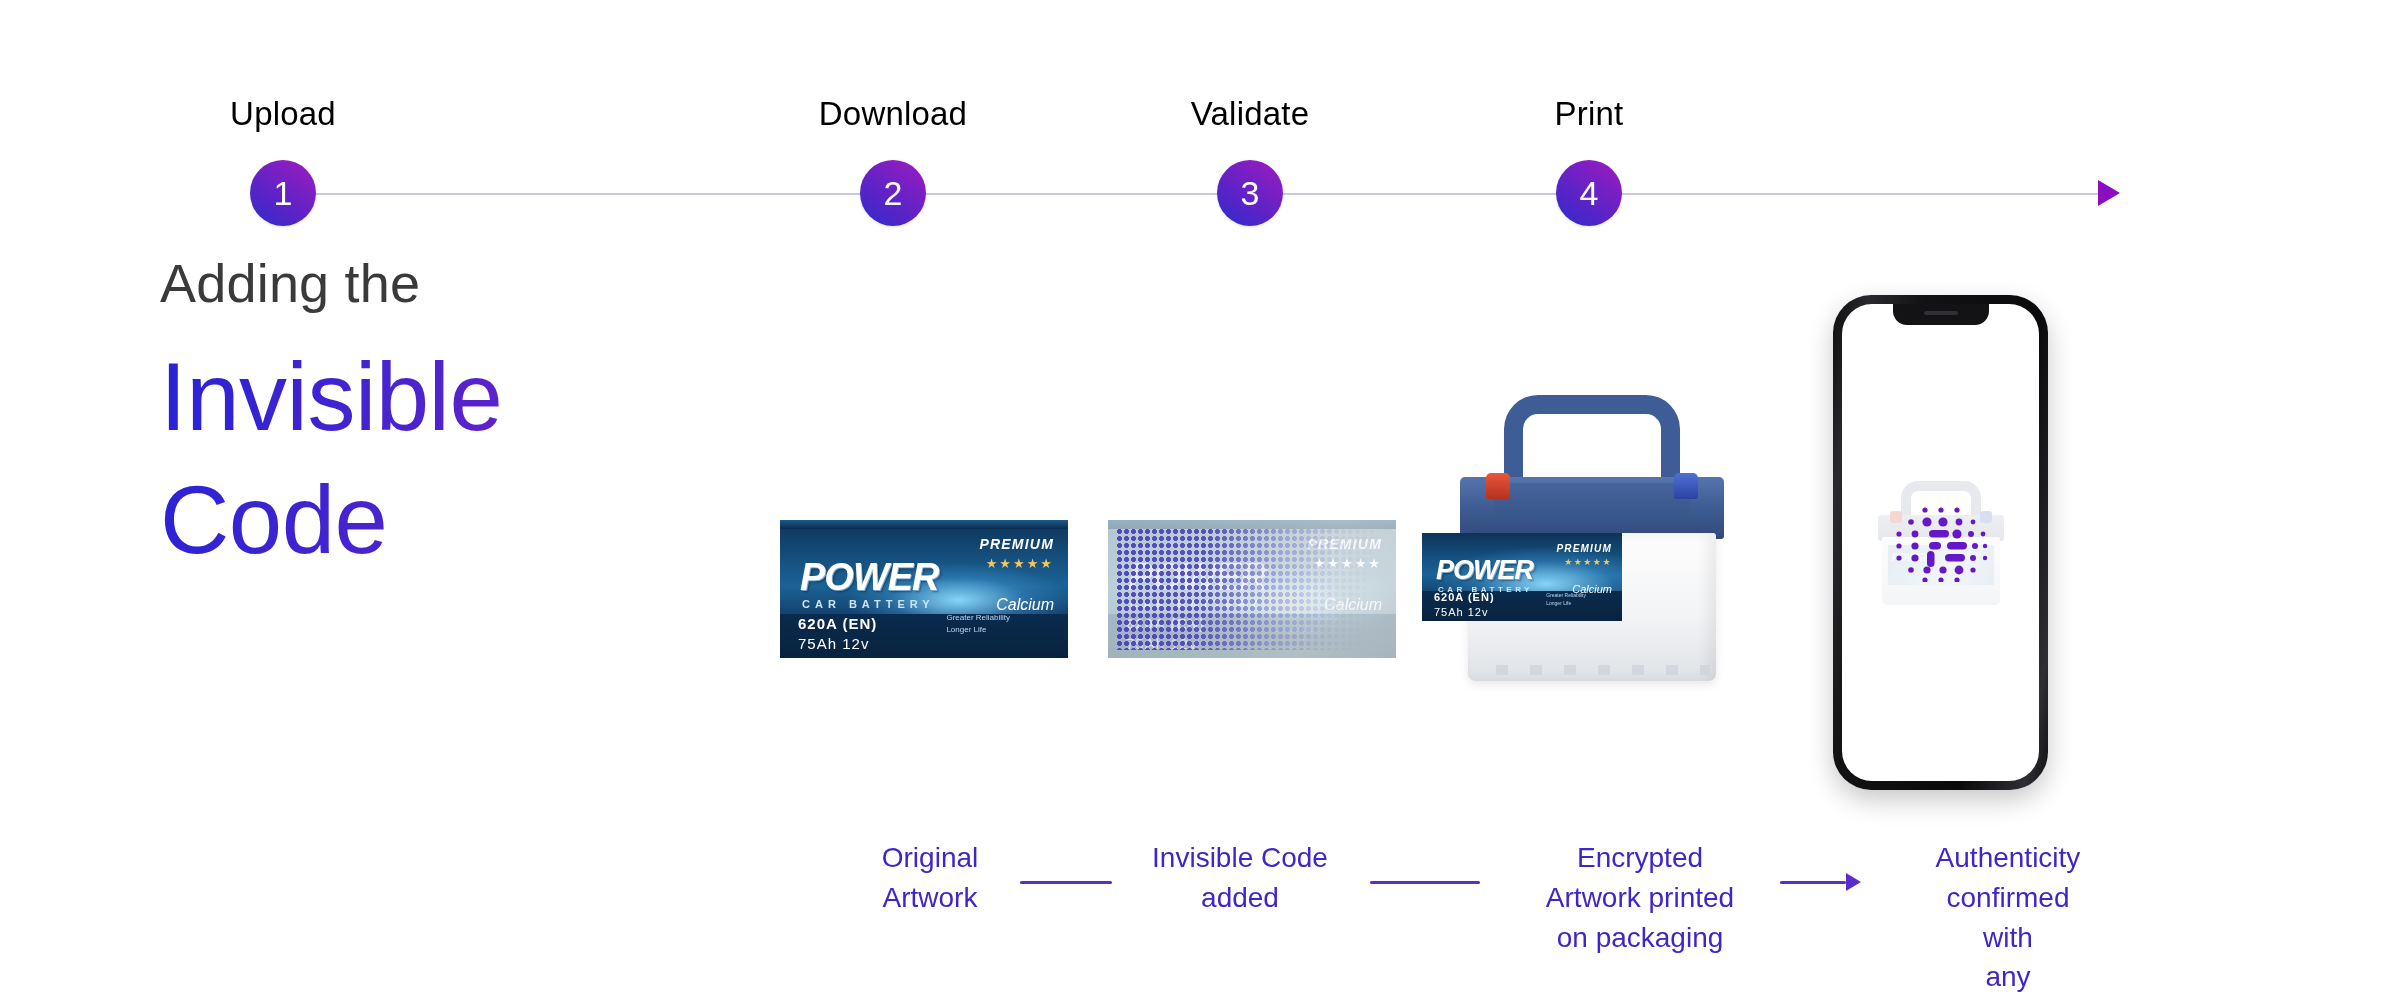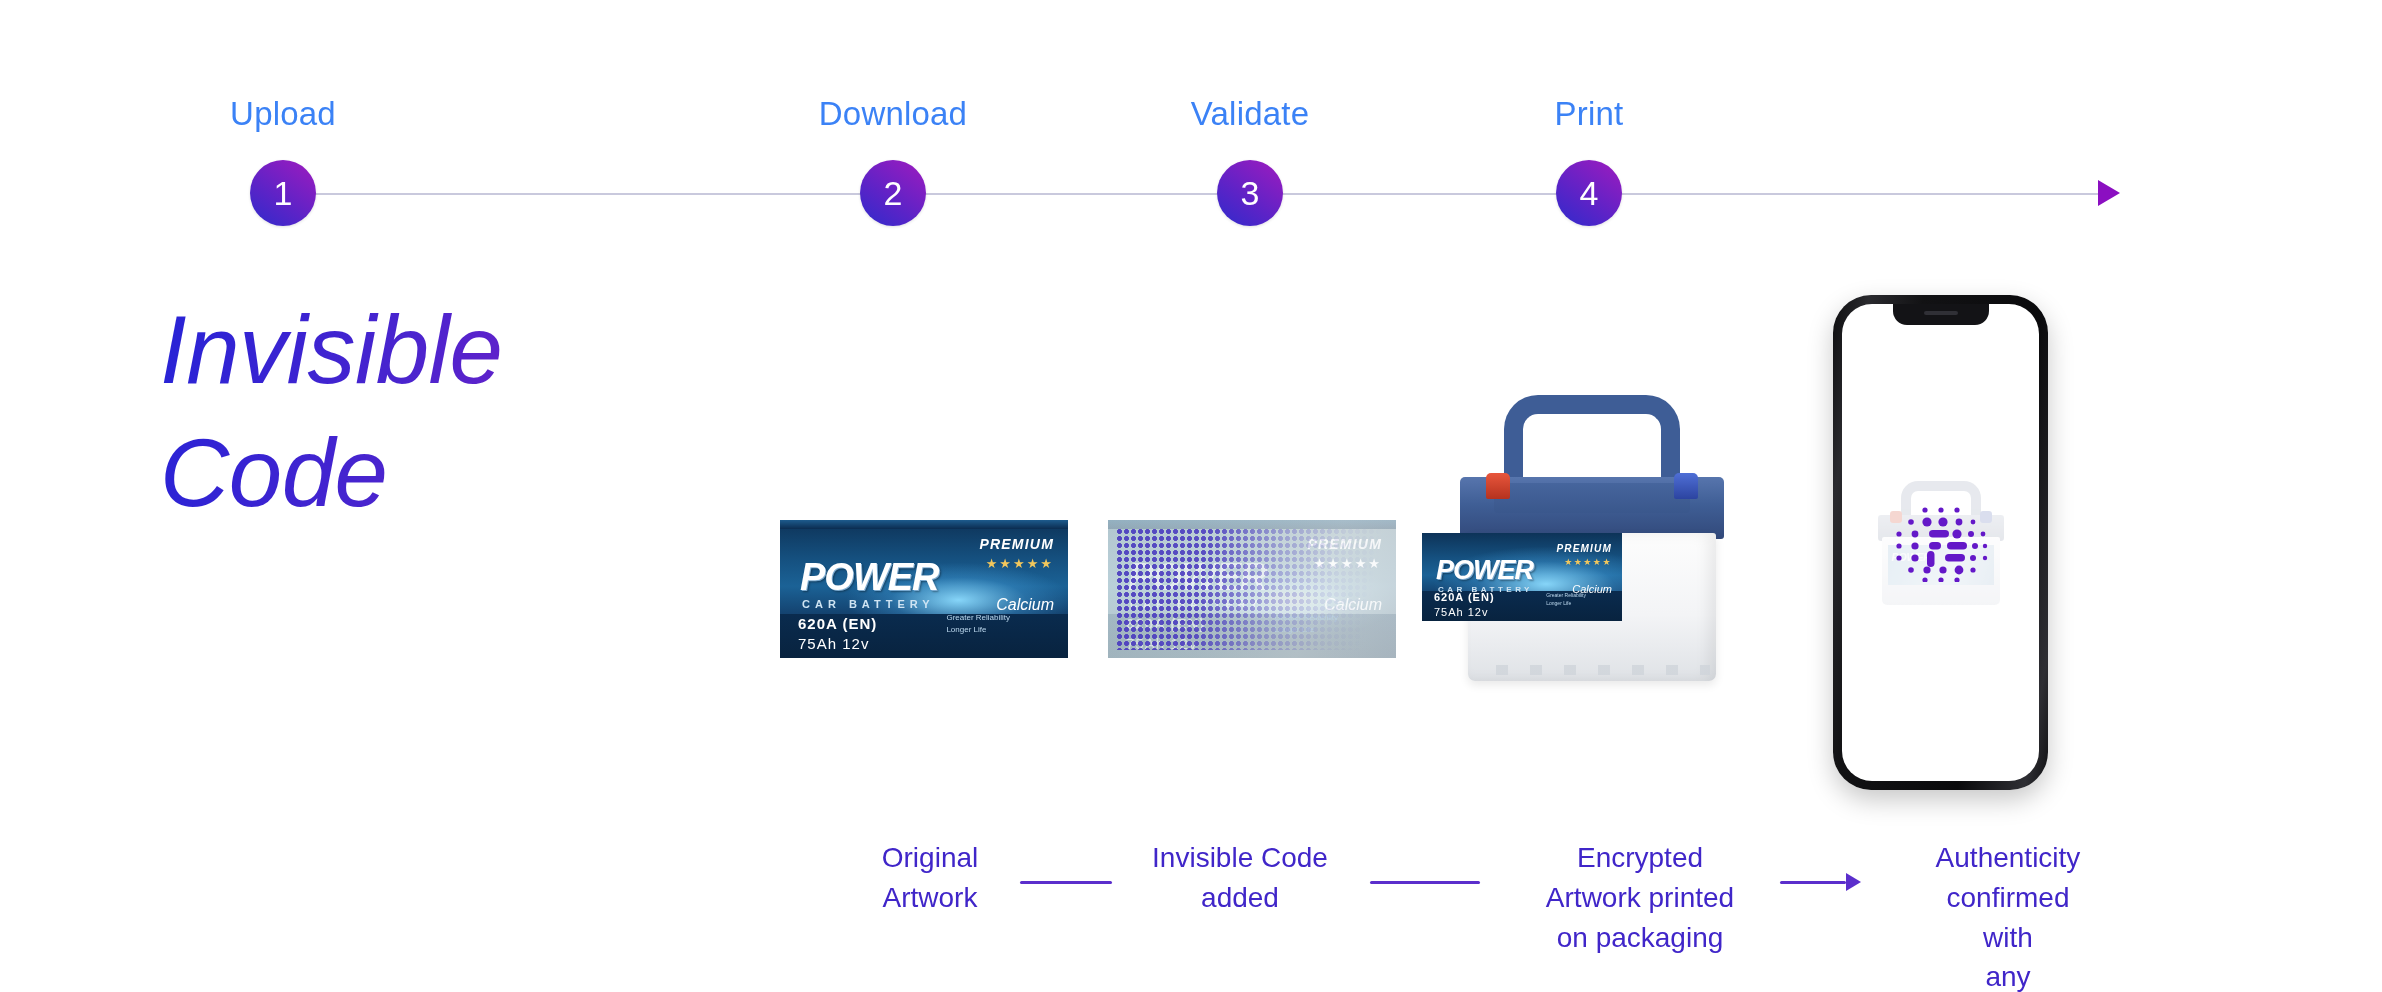--- a/index.html
+++ b/index.html
@@ -54,53 +54,52 @@
     line-height: 66px;
     text-align: center;
     font-family: "Liberation Sans", sans-serif;
     font-weight: 400;
     box-shadow: 0 1px 3px rgba(0,0,0,0.12);
   }
   .tl-label {
     position: absolute;
     top: 95px;
     font-size: 33px;
-    color: #3b82f6;
+    color: #000000;
     text-align: left;
     white-space: nowrap;
     transform: translateX(-50%);
     letter-spacing: 0.2px;
   }
 
   
   .headline-block {
     position: absolute;
     left: 160px;
     top: 255px;
     width: 640px;
   }
   .headline-top {
     font-size: 54px;
     color: #3a3a3a;
     line-height: 1.05;
     letter-spacing: 0.2px;
   }
   .headline-big {
-    margin-top: 34px;
+    margin-top: 24px;
     font-size: 96px;
     line-height: 1.28;
     font-weight: 400;
     letter-spacing: -0.5px;
     background: linear-gradient(100deg, #2723D6 0%, #4A24CE 38%, #7B1FC6 72%, #9618BE 100%);
     -webkit-background-clip: text;
     background-clip: text;
     color: transparent;
     -webkit-text-fill-color: transparent;
     white-space: pre-line;
-    font-style: italic;
   }
   .headline-sub {
     margin-top: 34px;
     font-size: 36px;
     line-height: 1.42;
     color: #2e2e2e;
     white-space: pre-line;
   }
 
   
@@ -469,20 +468,21 @@
   <div class="tl-label" style="left:1250px">Validate</div>
   <div class="tl-label" style="left:1589px">Print</div>
 
   <div class="tl-step" style="left:250px">1</div>
   <div class="tl-step" style="left:860px">2</div>
   <div class="tl-step" style="left:1217px">3</div>
   <div class="tl-step" style="left:1556px">4</div>
 </div>
 
 <div class="headline-block">
+  <div class="headline-top">Adding the</div>
   <div class="headline-big">Invisible
 Code</div>
 </div>
 
 <div class="stage">
 
   <div class="label-card" id="artwork-original">
     <div class="lbl-bg"></div>
     <div class="lbl-topstrip"></div>
     <div class="lbl-botbar"></div>

